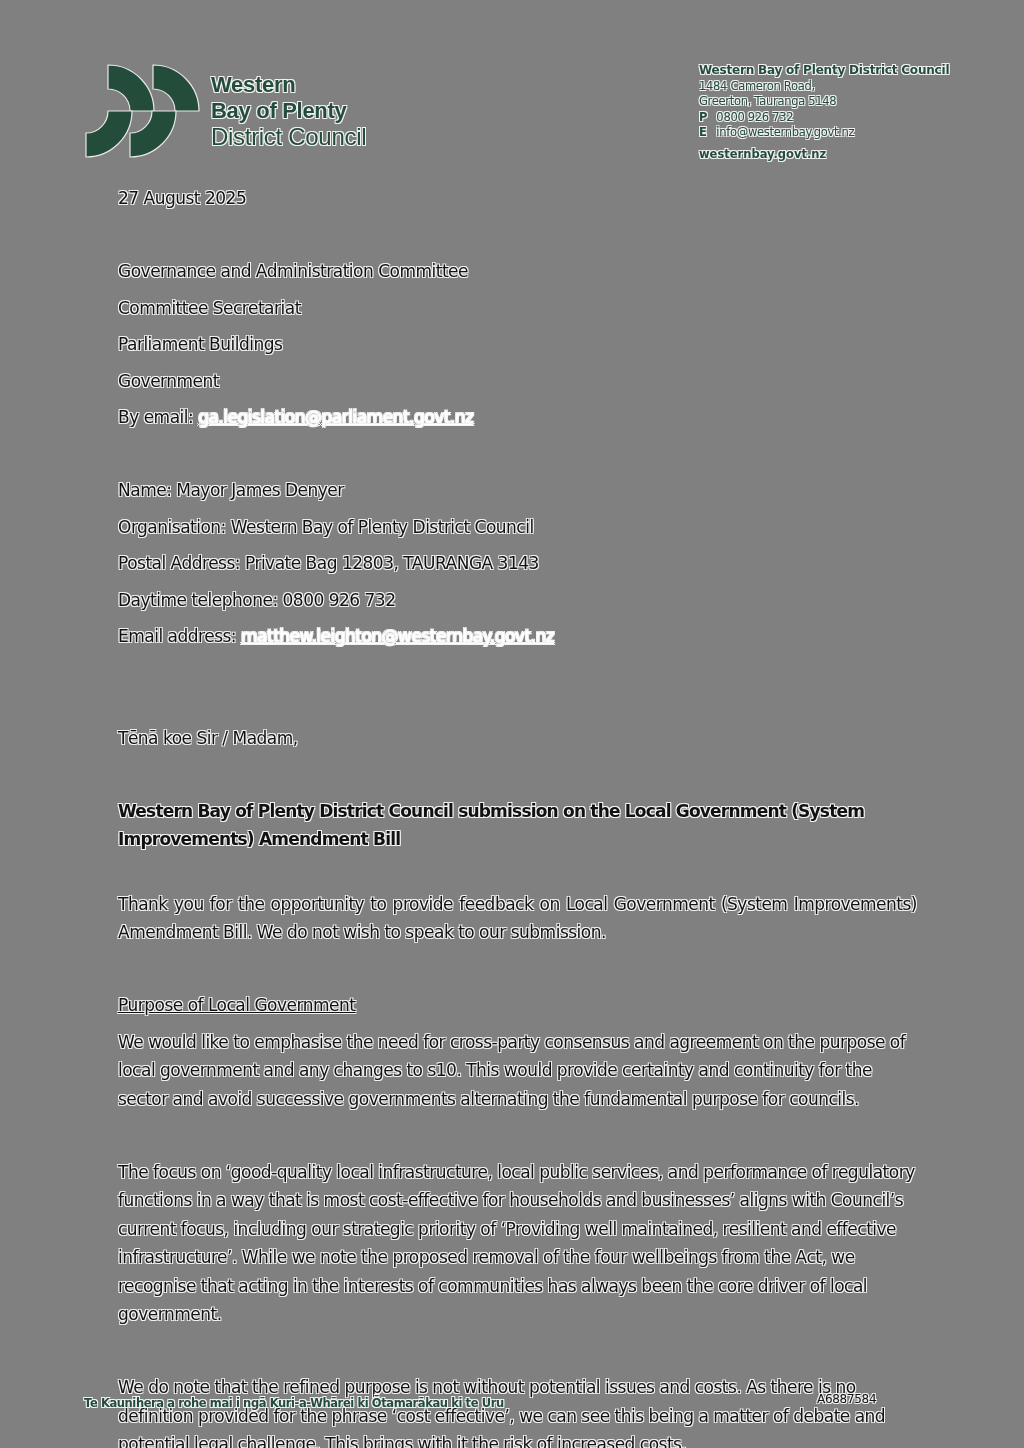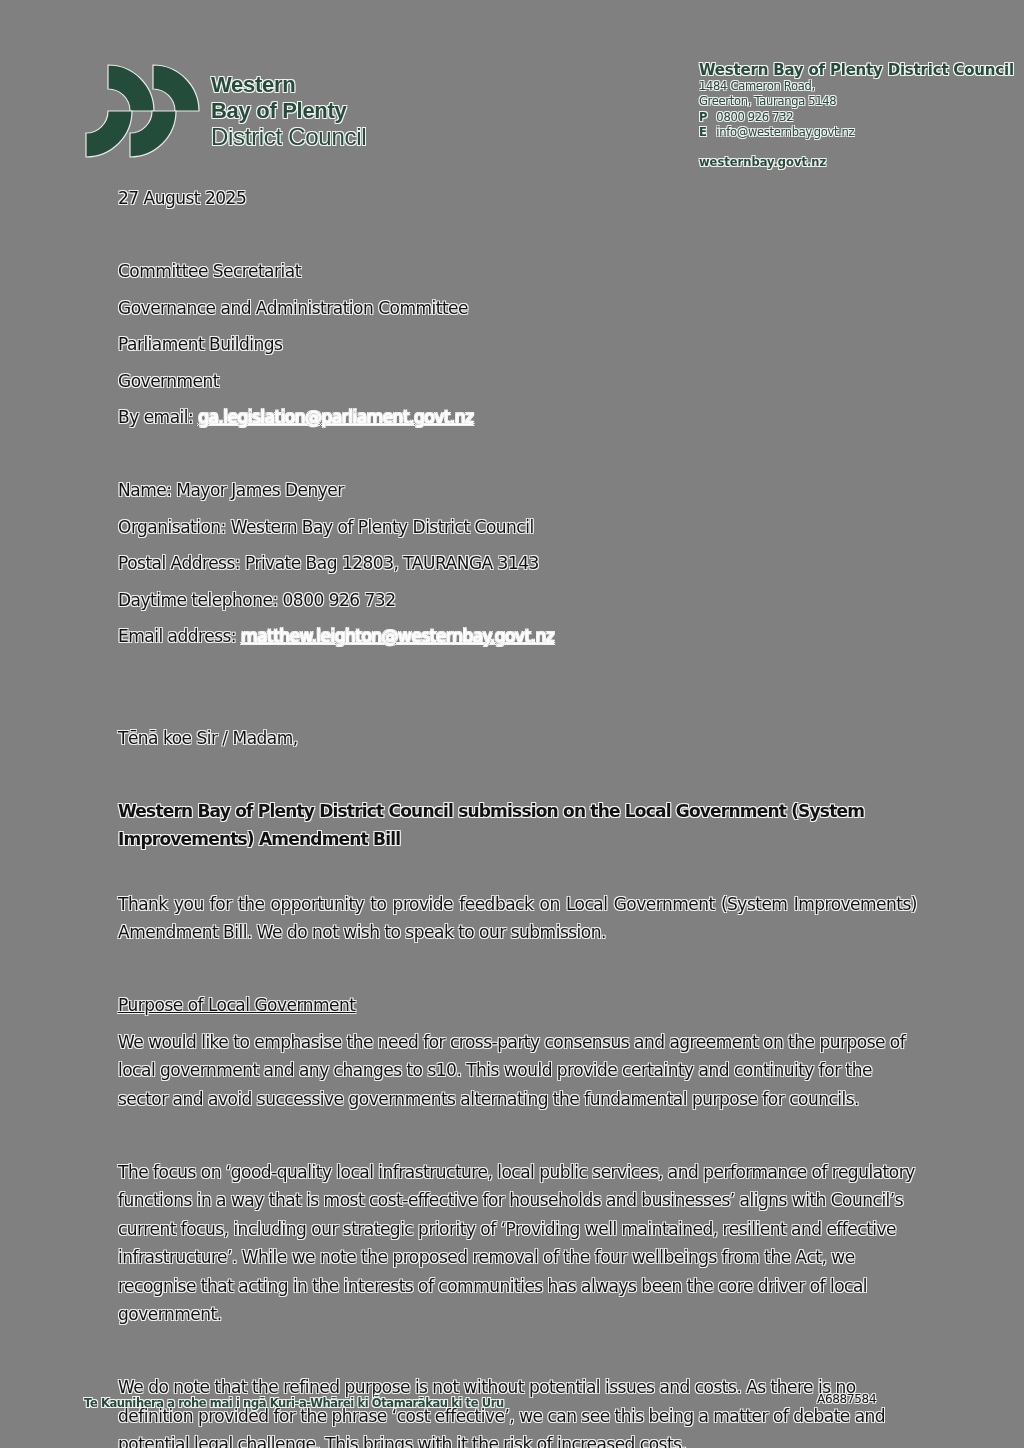--- a/index.html
+++ b/index.html
@@ -55,24 +55,24 @@
     }
     .contact {
       position: absolute;
       left: 699px;
       top: 63px;
       color: #234c3b;
       font-size: 11.5px;
       line-height: 15.5px;
       font-family: "DejaVu Sans", sans-serif;
     }
-    .contact .org { font-weight: bold; font-size: 15px; letter-spacing: -0.2px; }
+    .contact .org { font-weight: bold; font-size: 12px; letter-spacing: -0.2px; }
     .contact .row { letter-spacing: -0.3px; }
     .contact .lbl { font-weight: bold; display: inline-block; width: 14px; }
-    .contact .web { font-weight: bold; margin-top: 14px; }
+    .contact .web { font-weight: bold; margin-top: 6px; }
     .letter {
       position: absolute;
       left: 110px;
       top: 176px;
       width: 815px;
       font-size: 17px;
       line-height: 28.5px;
       letter-spacing: -0.5px;
     }
     .letter p { margin: 8px; }
@@ -142,22 +142,22 @@
     <span>info@westernbay.govt.nz</span>
   </div>
   <div class="web">westernbay.govt.nz</div>
 </div>
 
 <div class="letter outlined">
   <p>27 August 2025</p>
   <div class="gap1"></div>
 
   <div>
+    <p>Governance and Administration Committee</p>
     <p>Committee Secretariat</p>
-    <p>Governance and Administration Committee</p>
     <p>Parliament Buildings</p>
     <p>Government</p>
     <p><span>By email: </span><a class="email-link">ga.legislation@parliament.govt.nz</a></p>
   </div>
   <div class="gap1"></div>
 
   <div>
     <p>Name: Mayor James Denyer</p>
     <p>Organisation: Western Bay of Plenty District Council</p>
     <p>Postal Address: Private Bag 12803, TAURANGA 3143</p>

